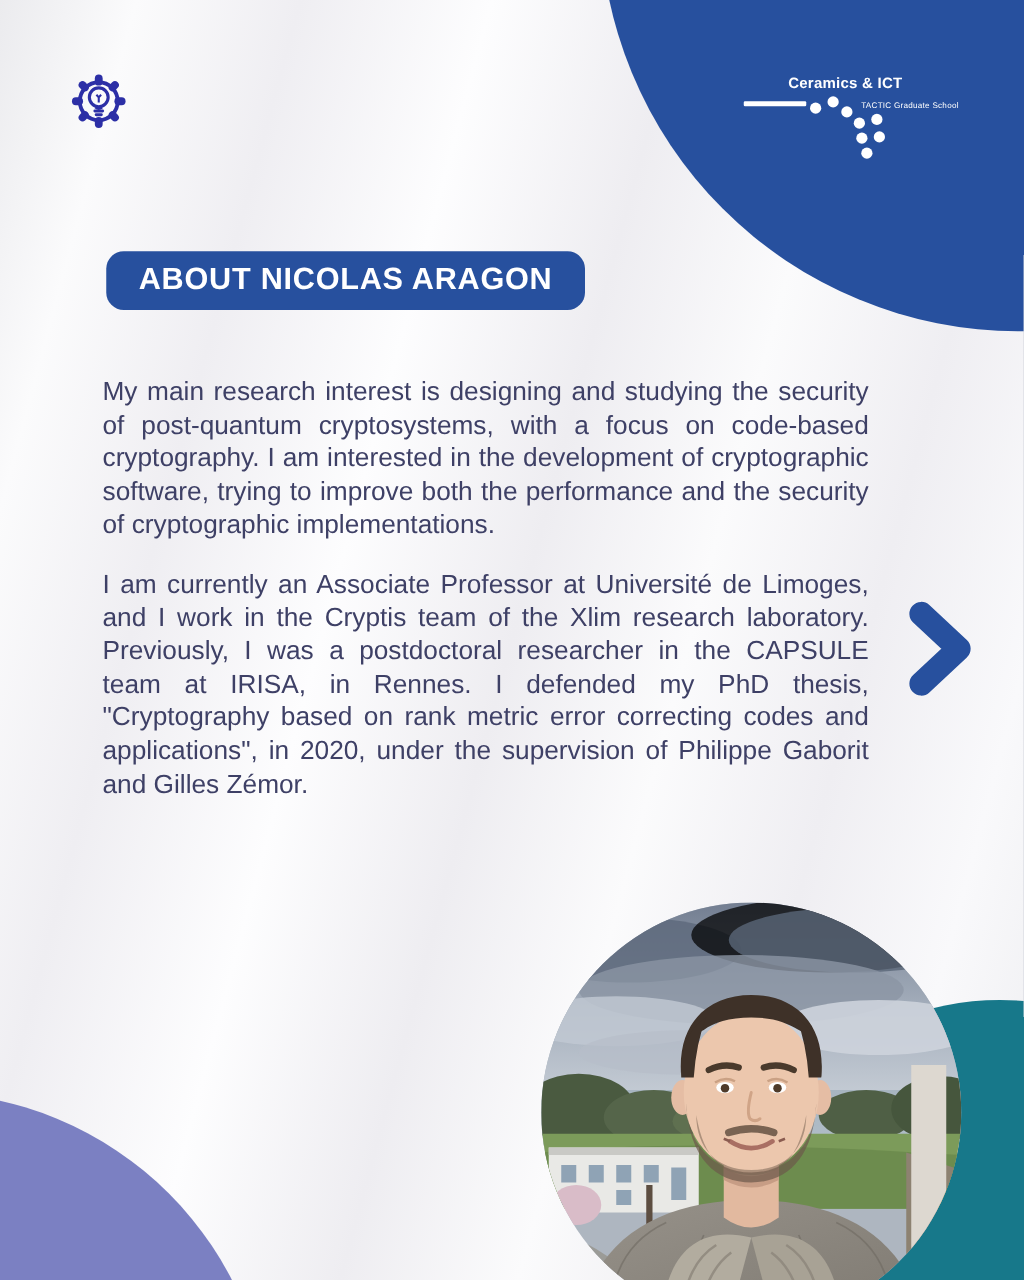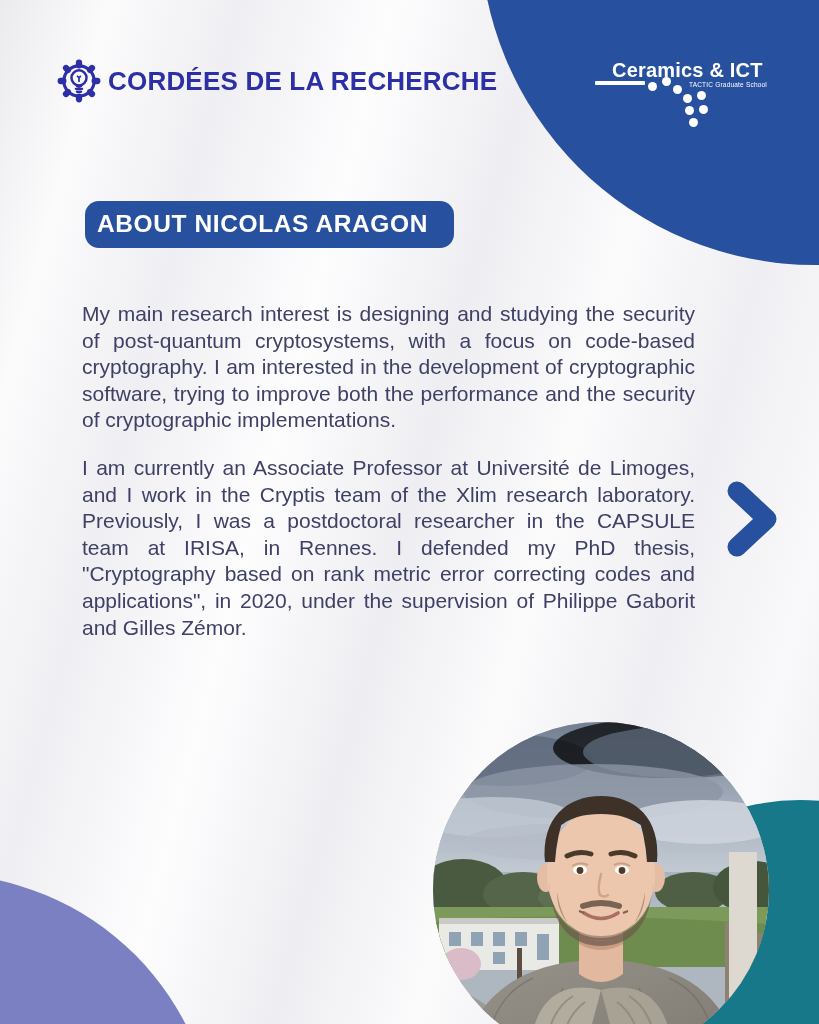--- a/index.html
+++ b/index.html
@@ -19,29 +19,29 @@
 
   
   .brand-row{position:absolute; left:56px; top:58px; display:flex; align-items:center; z-index:3;}
   .brand-icon{width:46px; height:46px; flex:0 0 auto;}
   .brand-text{margin-left:6px; color:var(--header_blue); font-weight:bold;
     font-size:26px; letter-spacing:0.2px; white-space:nowrap;}
 
   
   .ceramics{position:absolute; z-index:3; color:#fff;}
   .ceramics-title{position:absolute; left:612px; top:59px; width:110px;
-    font-weight:bold; font-size:20px; letter-spacing:0.2px; white-space:nowrap;}
+    font-weight:bold; font-size:12px; letter-spacing:0.2px; white-space:nowrap;text-align:right;}
   .ceramics-sub{position:absolute; left:689px; top:81px; font-size:6.5px; letter-spacing:0.2px; white-space:nowrap;}
   .ceramics-line{position:absolute; left:595px; top:81px; width:50px; height:4px; background:#fff; border-radius:1px;}
   .dot{position:absolute; width:9px; height:9px; border-radius:50%; background:#fff;}
 
   
   .badge{position:absolute; left:85px; top:201px; z-index:3;
     background:var(--navy); color:#fff; border-radius:14px;
-    padding:9px 26px 10px 12px; font-weight:bold; font-size:24.5px; letter-spacing:0.6px;}
+    padding:9px 26px 10px 26px; font-weight:bold; font-size:24.5px; letter-spacing:0.6px;}
 
   
   .body-copy{position:absolute; left:82px; top:301px; width:613px; z-index:3;
     color:var(--body_text); font-size:21px; line-height:26.6px; text-align:justify;}
   .body-copy p{margin:0 0 21px 0;}
 
   
   .next-arrow{position:absolute; left:720px; top:478px; width:64px; height:82px; z-index:3; cursor:pointer;}
 
   
@@ -72,21 +72,20 @@
           <line x1="32.6" y1="11.4" x2="34.4" y2="9.6"></line>
         </g>
         <circle cx="22" cy="22" r="14.5" stroke-width="3"></circle>
         <circle cx="22" cy="19" r="7.2" stroke-width="2.4"></circle>
         <path d="M19.5,26.5 q2.5,2 5,0" stroke-width="2.2"></path>
         <line x1="19" y1="29.5" x2="25" y2="29.5" stroke-width="2.2" stroke-linecap="round"></line>
         <line x1="20" y1="32.3" x2="24" y2="32.3" stroke-width="2.2" stroke-linecap="round"></line>
         <path d="M22,23 v-4 l-1.8,-2 M22,19 l1.8,-2" stroke-width="1.6"></path>
       </g>
     </svg>
-    <div class="brand-text">CORDÉES DE LA RECHERCHE</div>
   </div>
 
   <div class="ceramics">
     <div class="ceramics-title">Ceramics &amp; ICT</div>
     <div class="ceramics-sub">TACTIC Graduate School</div>
     <div class="ceramics-line"></div>
     <span class="dot" style="left:648px;top:82px"></span>
     <span class="dot" style="left:662px;top:77px"></span>
     <span class="dot" style="left:673px;top:85px"></span>
     <span class="dot" style="left:683px;top:94px"></span>

